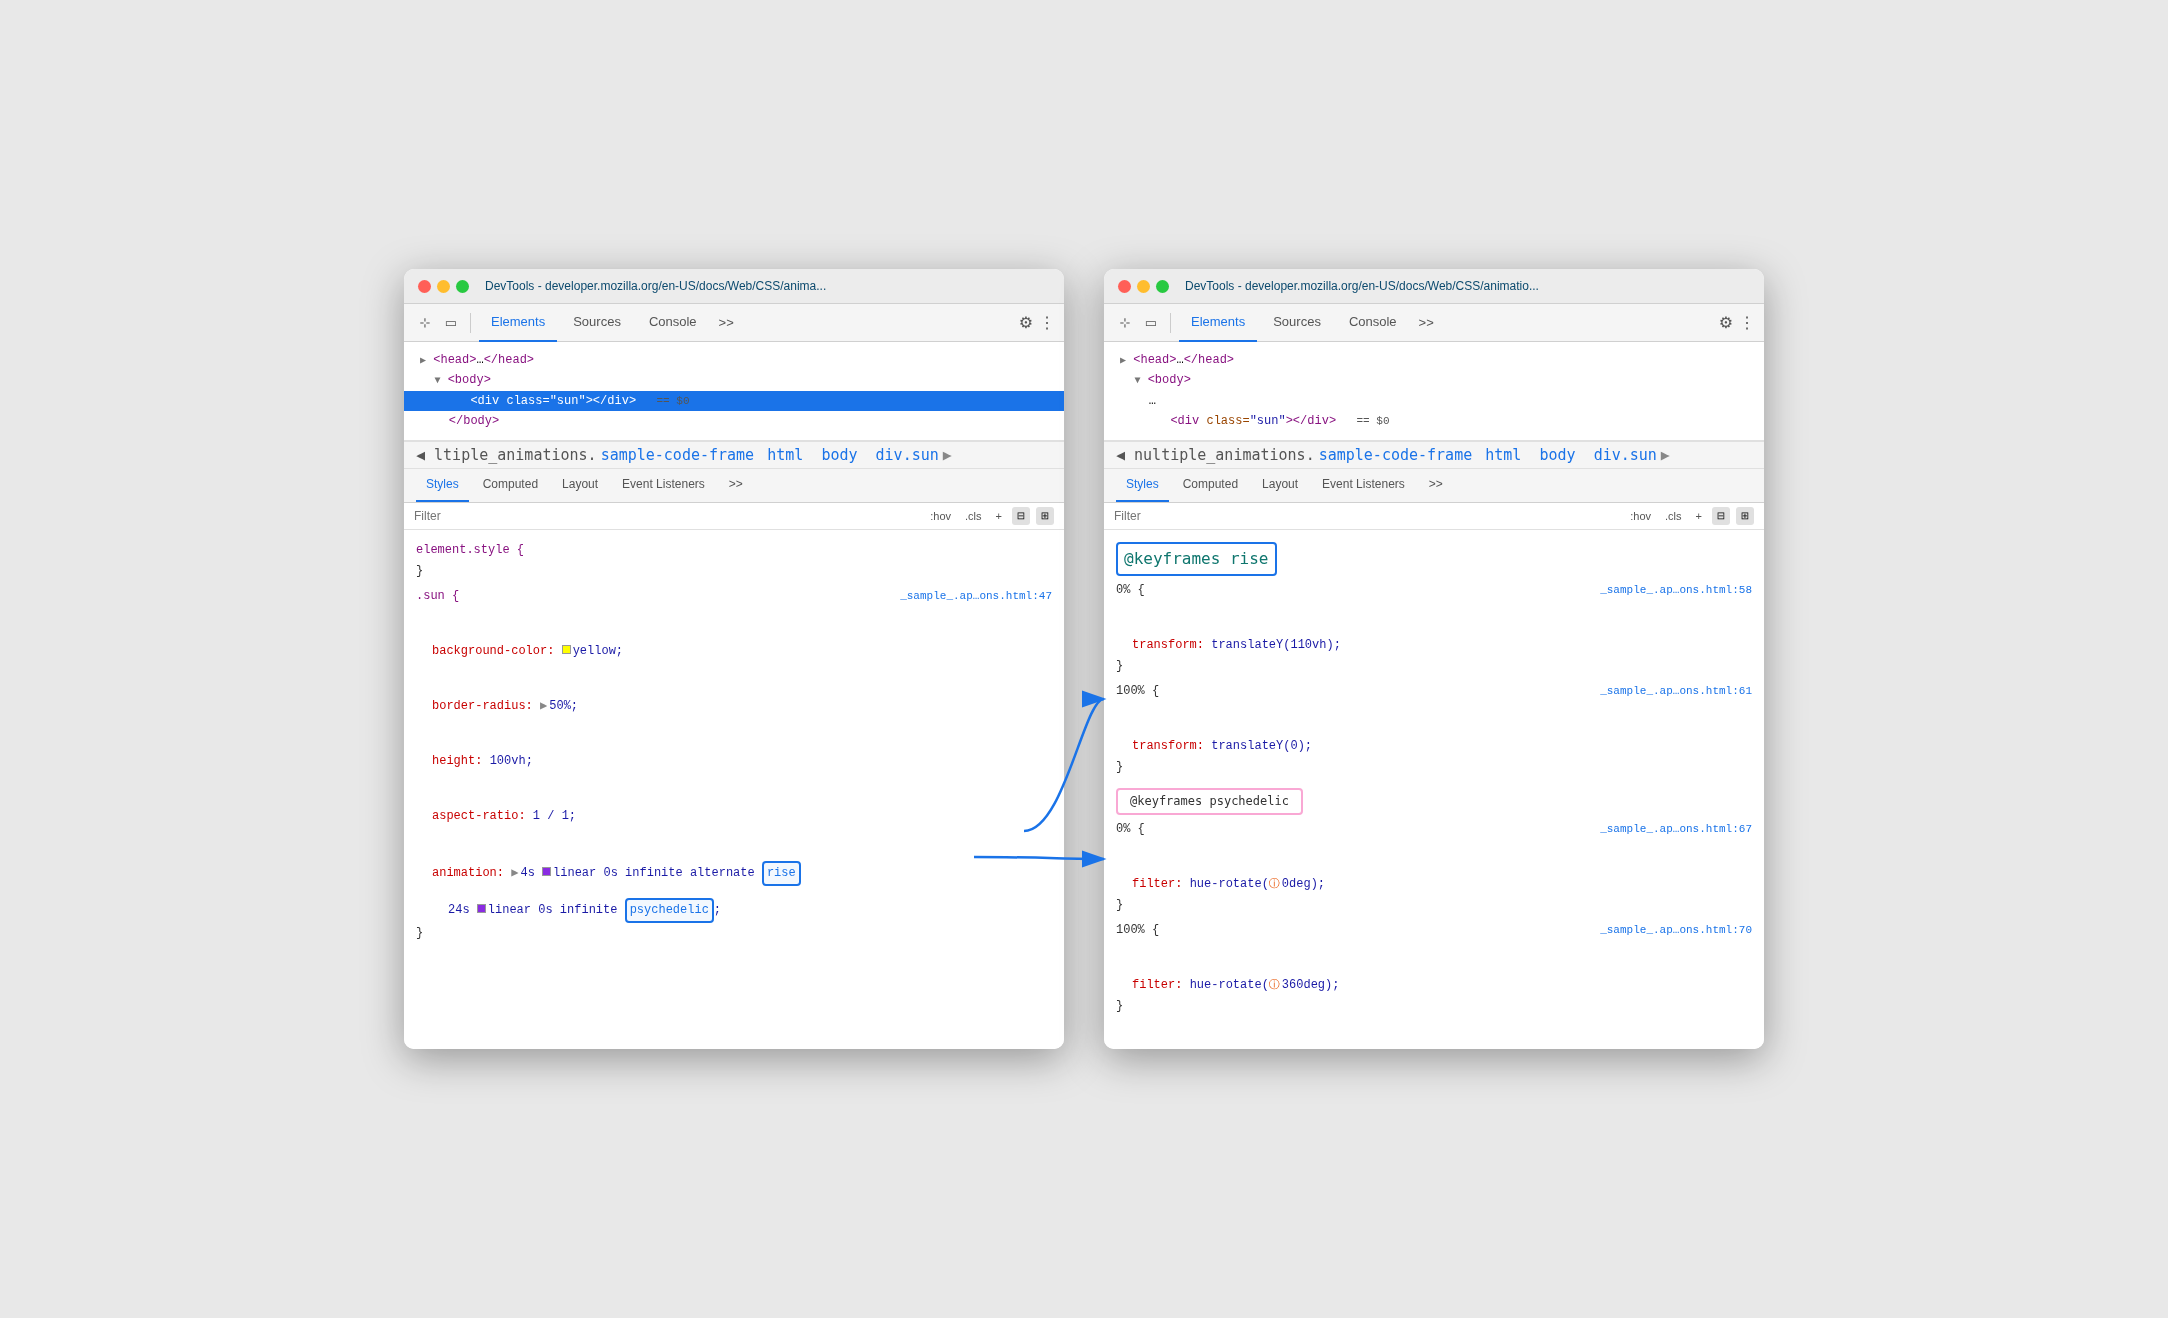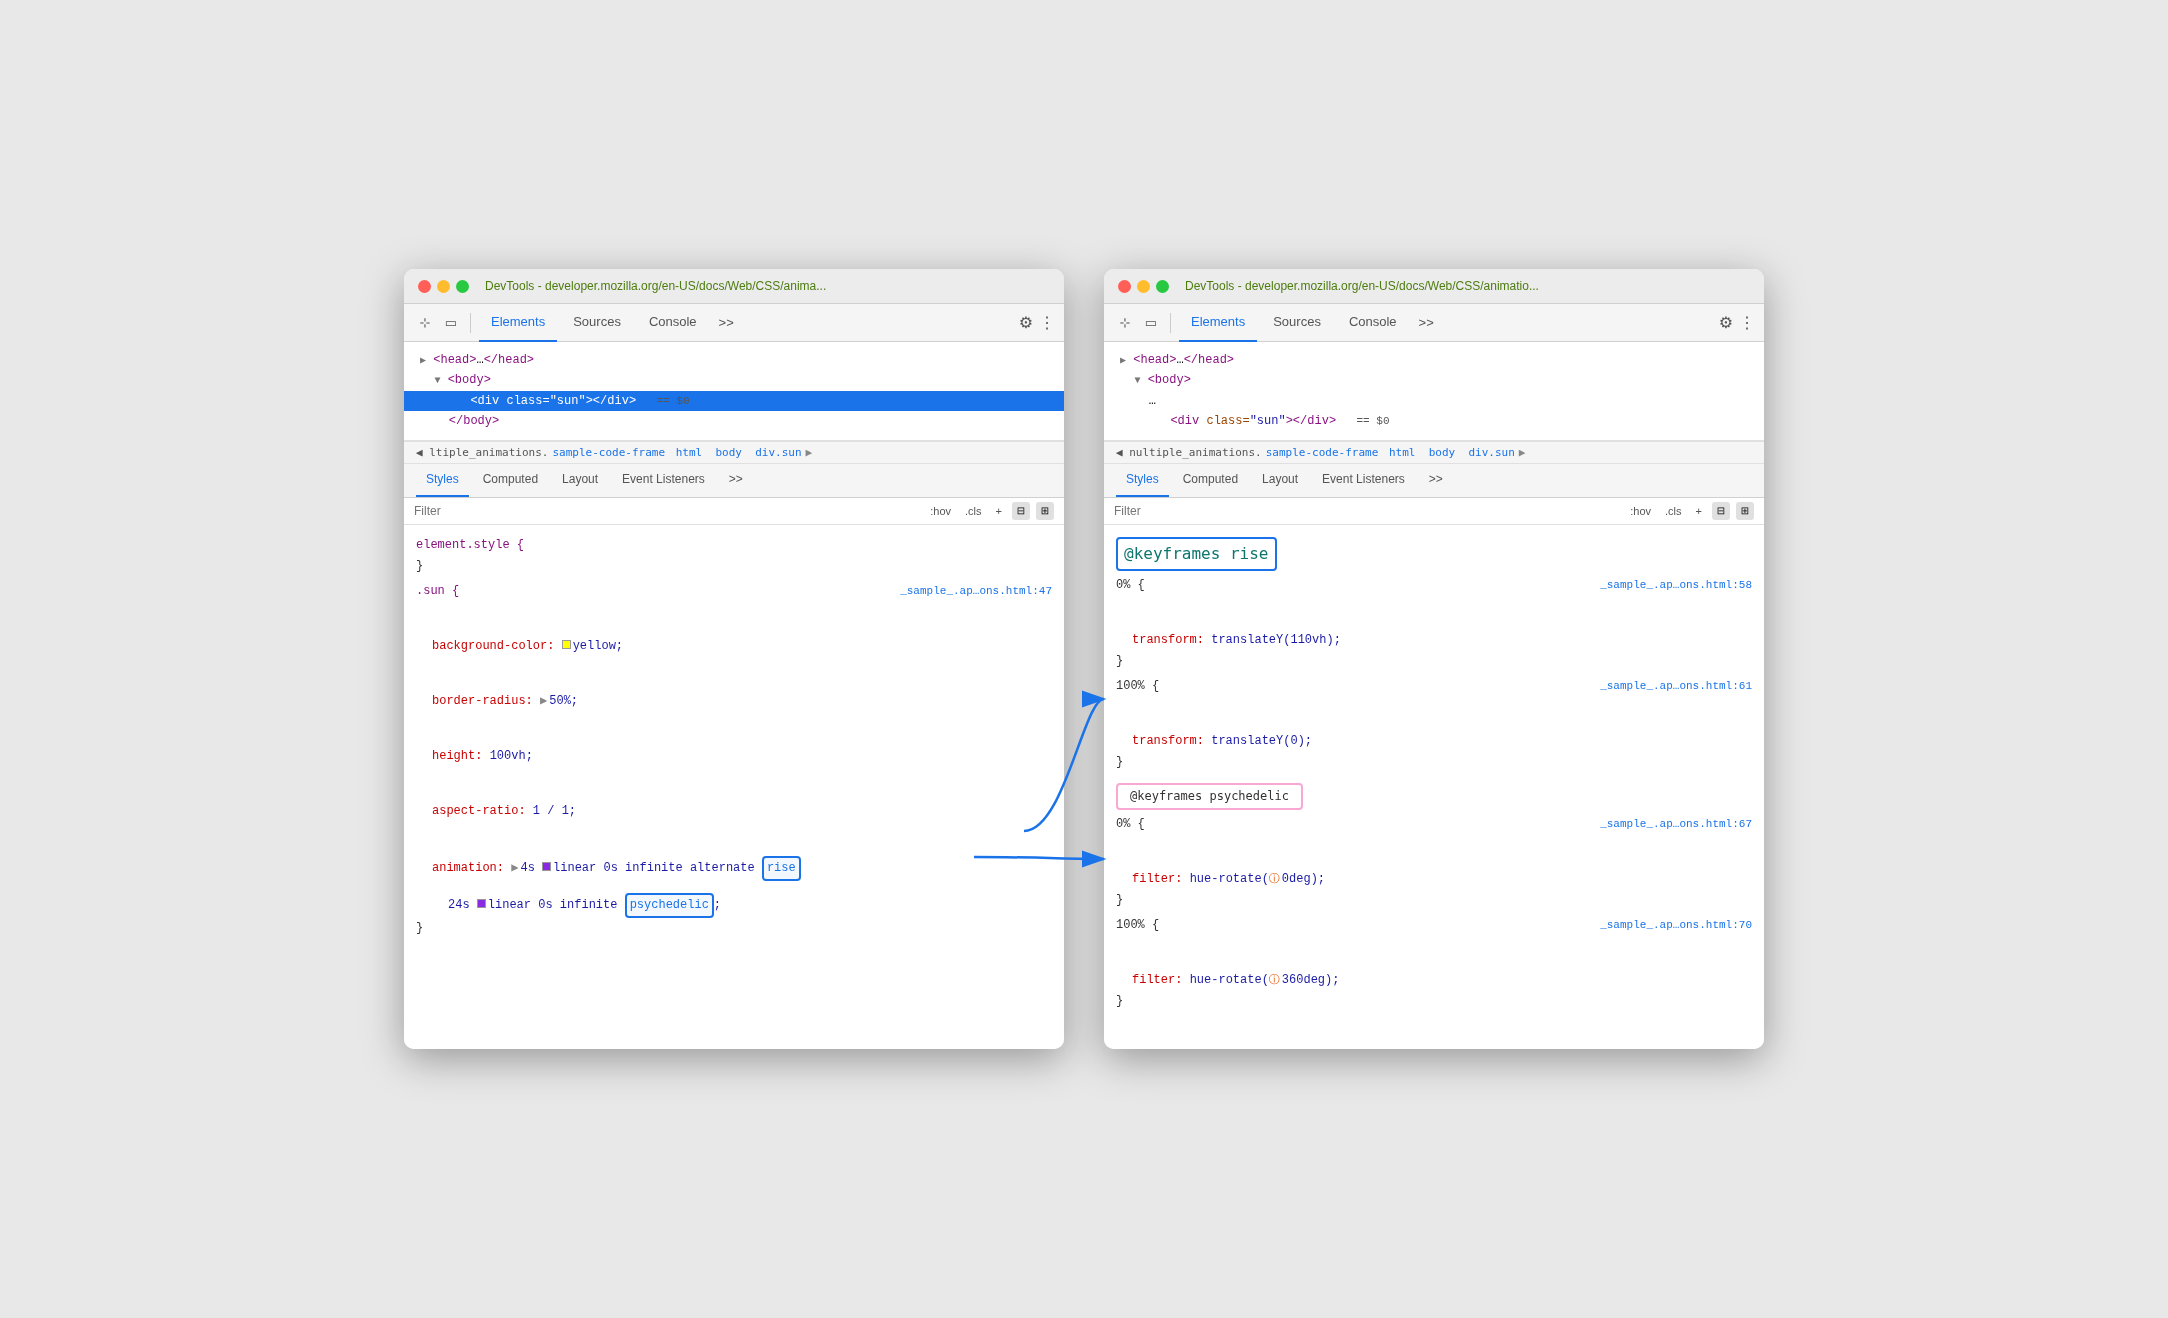--- a/index.html
+++ b/index.html
@@ -41,21 +41,21 @@
     .traffic-light {
       width: 13px;
       height: 13px;
       border-radius: 50%;
     }
     .traffic-light.red { background: #ff5f57; }
     .traffic-light.yellow { background: #ffbd2e; }
     .traffic-light.green { background: #28c941; }
     .title-bar-title {
       font-size: 12px;
-      color: #4d7c0f;
+      color: #0c4a6e;
       margin-left: 6px;
     }
 
     
     .toolbar {
       background: #f5f5f5;
       border-bottom: 1px solid #d0d0d0;
       display: flex;
       align-items: center;
       padding: 0 10px;
@@ -143,21 +143,21 @@
     .dollar-zero { color: #555; font-size: 11px; }
     .triangle { color: #777; font-size: 10px; }
 
     
     .breadcrumb {
       background: #f5f5f5;
       border-bottom: 1px solid #e0e0e0;
       border-top: 1px solid #e0e0e0;
       padding: 4px 12px;
       font-family: 'Menlo', 'Monaco', monospace;
-      font-size: 11px;
+      font-size: 15px;
       display: flex;
       align-items: center;
       gap: 4px;
       color: #555;
     }
     .breadcrumb-arrow { color: #888; }
     .breadcrumb-link { color: #1a73e8; cursor: pointer; }
 
     
     .sub-tabs {

